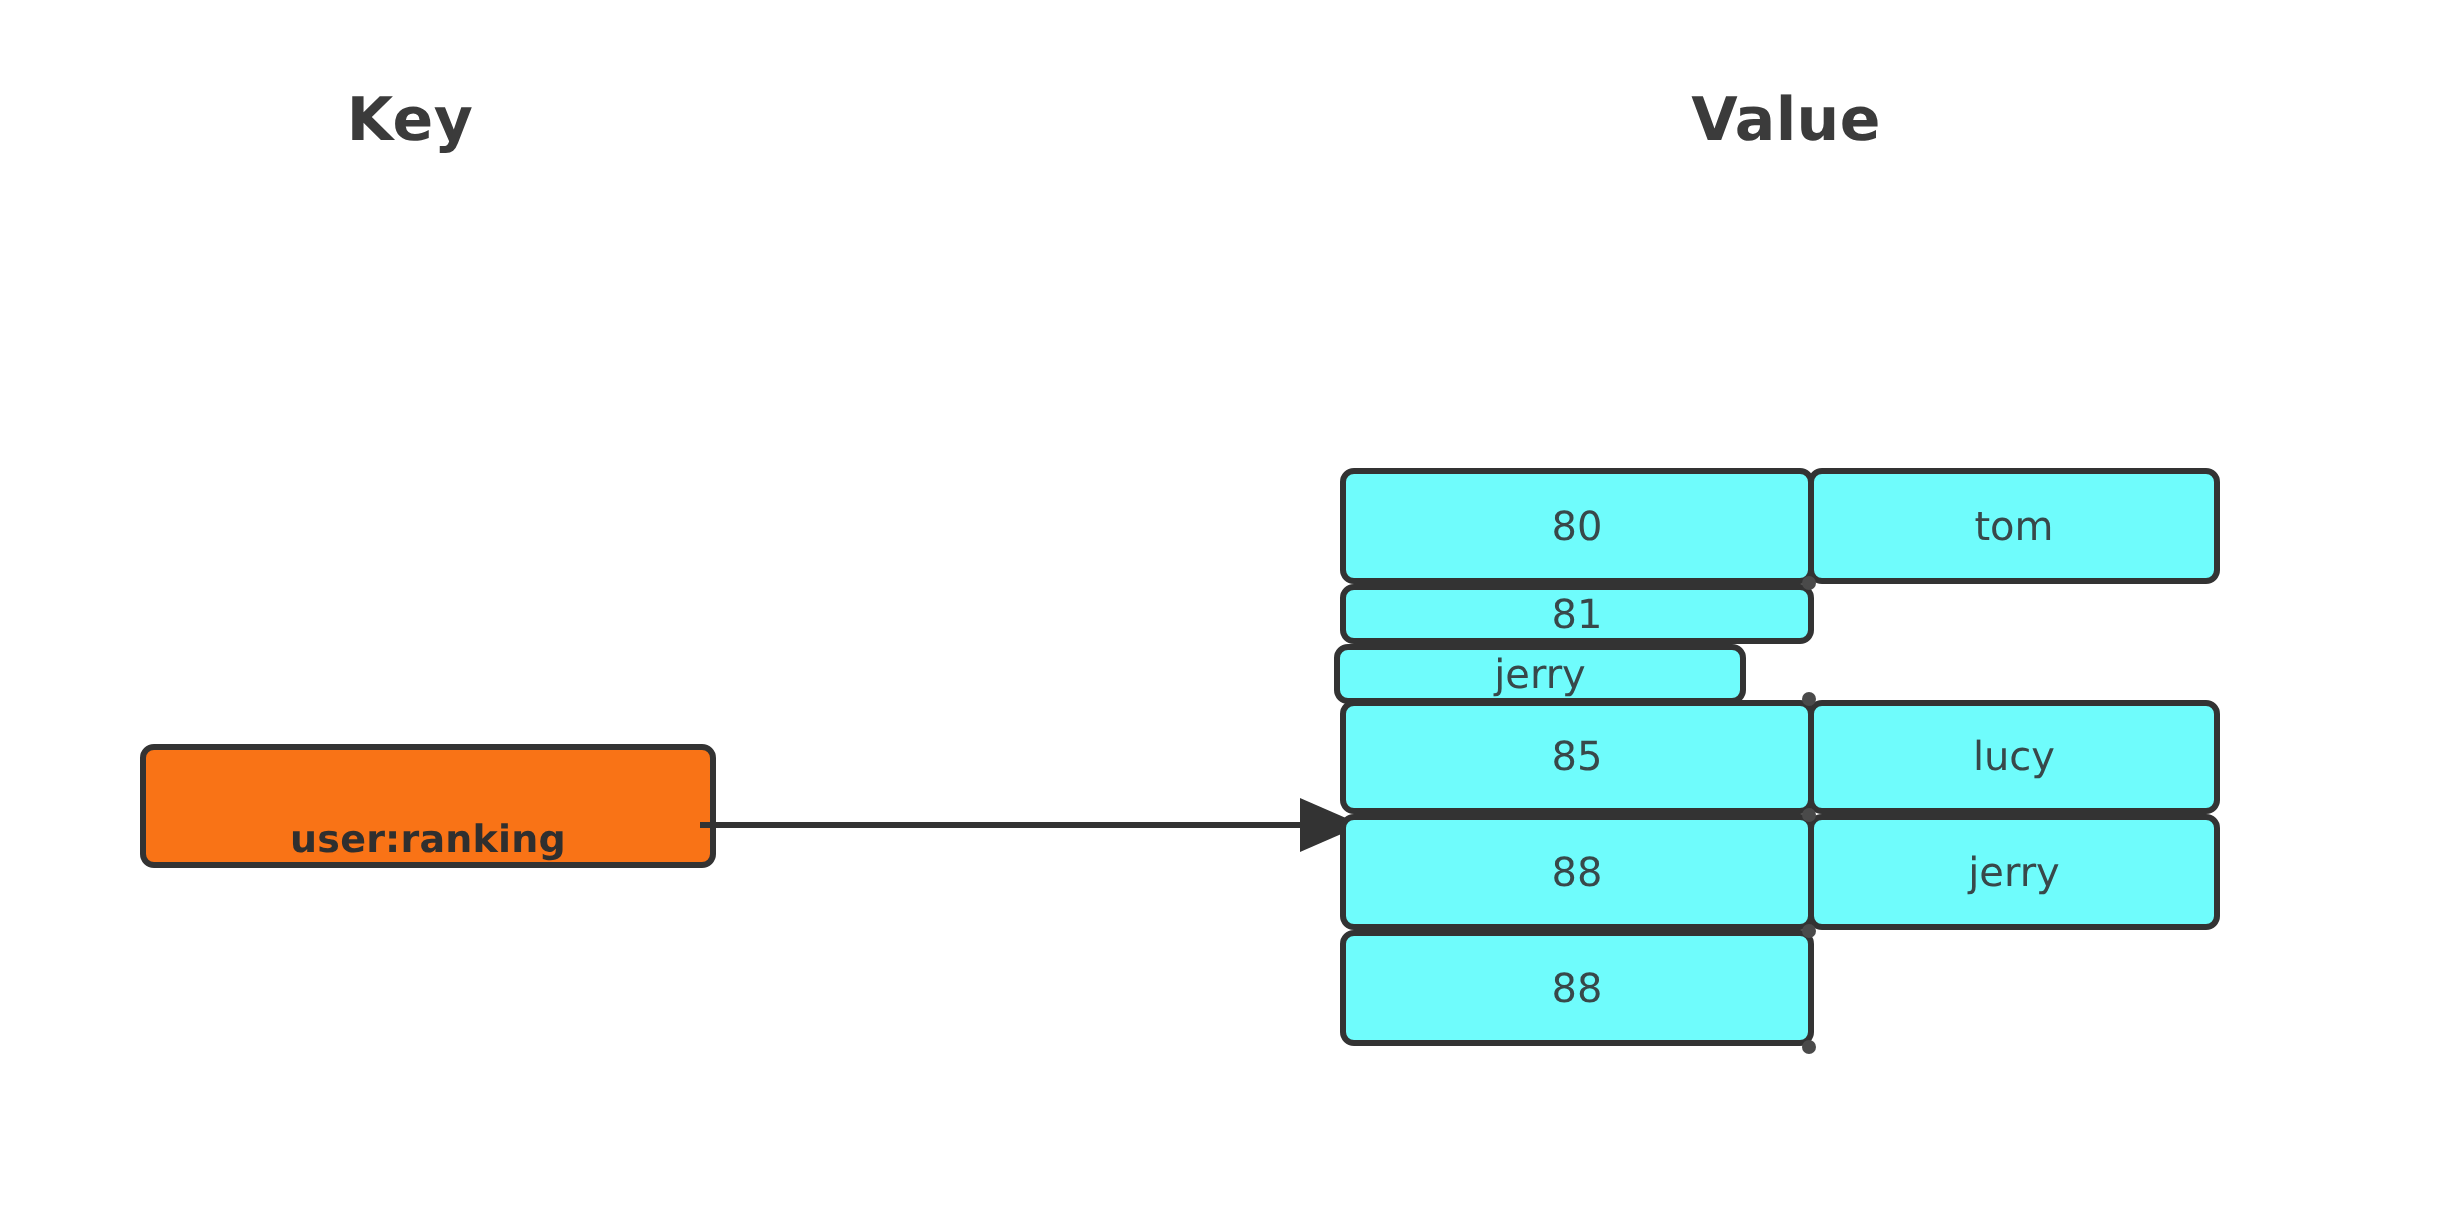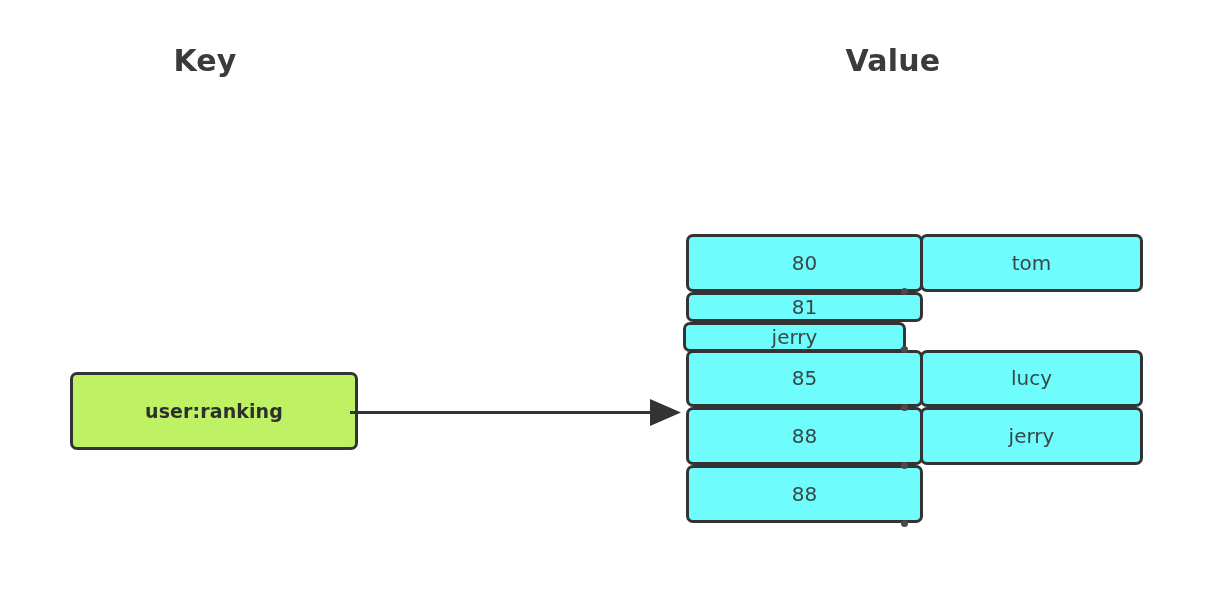--- a/index.html
+++ b/index.html
@@ -45,27 +45,27 @@
     top: 46px;
     width: 200px;
   }
 
   
   .key-node {
     position: absolute;
     left: 70px;
     top: 372px;
     width: 288px;
-    height: 78px;
+    height: 62px;
     box-sizing: border-box;
-    background: #bef264;
+    background: #f97316;
     border: 3px solid #333333;
     border-radius: 7px;
     display: flex;
-    align-items: center;
+    align-items: flex-end;
     justify-content: center;
   }
   .key-node-label {
     font-size: 19px;
     font-weight: bold;
     color: #2f2f2f;
     letter-spacing: 0.1px;
     white-space: nowrap;
   }
 
@@ -82,21 +82,21 @@
   
   .value-table {
     position: absolute;
     left: 670px;
     top: 234px;
     width: 457px;
     height: 347px;
   }
   .value-row {
     position: absolute;
-    left: 16px;
+    left: 0;
     width: 457px;
     height: 57.8px;
     display: flex;
   }
   .value-cell {
     box-sizing: border-box;
     height: 100%;
     background: #6ffcfc;
     border: 3px solid #333333;
     border-radius: 7px;
@@ -104,21 +104,21 @@
     align-items: center;
     justify-content: center;
     font-size: 20px;
     color: #38484a;
     white-space: nowrap;
   }
   .value-cell.score {
     width: 237px;
   }
   .value-cell.name {
-    width: 223px;
+    width: 206px;
     margin-left: -3px;
   }
   
   .junction-dot {
     position: absolute;
     left: 231px;
     width: 7px;
     height: 7px;
     border-radius: 50%;
     background: #4a4a4a;

